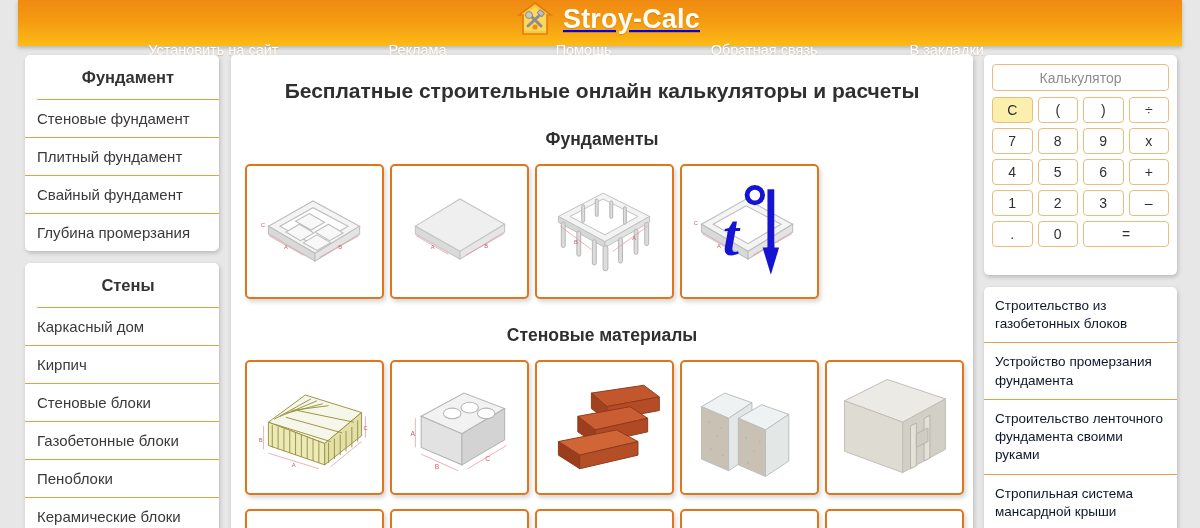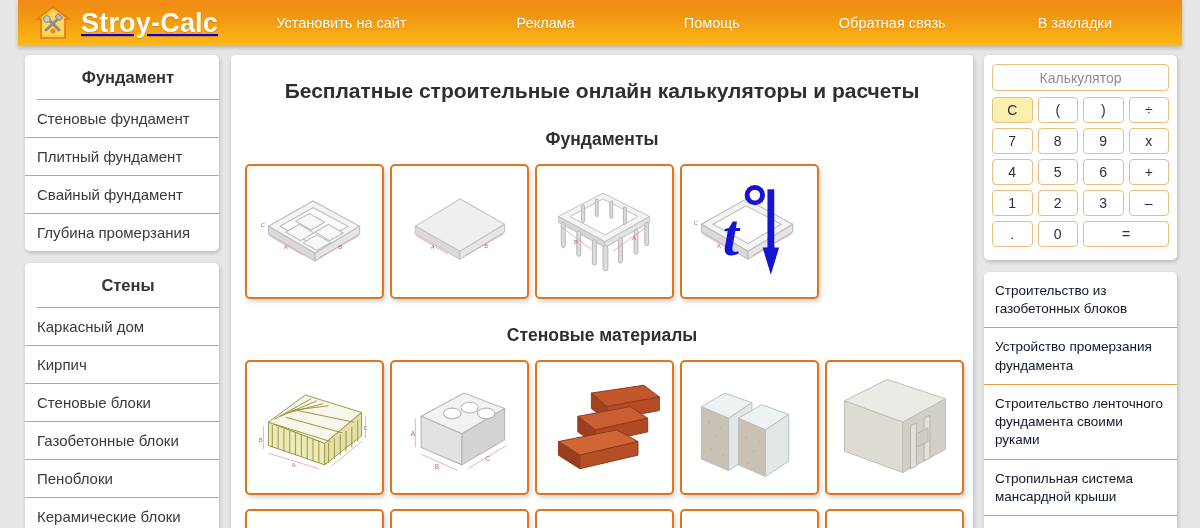--- a/index.html
+++ b/index.html
@@ -8,21 +8,21 @@
     background: #e7e7e7;
     font-family: "Liberation Sans", sans-serif;
     overflow: hidden;
   }
 
   
   .header {
     position: absolute; left: 18px; top: 0; width: 1164px; height: 46px;
     background: linear-gradient(to bottom, #ef8a12 0%, #f49a12 45%, #fcbb16 100%);
     box-shadow: 0 2px 4px rgba(0,0,0,.22);
-    display: flex; align-items: center;
+    display: flex; align-items: center; flex-direction: column;
   }
   .brand { display: flex; align-items: center; margin-left: 16px; }
   .logo-icon { width: 38px; height: 38px; position: relative; flex: none; }
   .brand-title {
     color: #fffdf5; font-size: 27px; font-weight: bold; margin-left: 9px;
     letter-spacing: .2px; text-shadow: 0 1px 1px rgba(160,80,0,.35);
   }
   .nav { display: flex; flex: 1; justify-content: flex-end; align-items: center; }
   .nav-item {
     color: #ffffff; font-size: 14.5px; text-decoration: none;
@@ -69,21 +69,21 @@
   .card {
     width: 139px; height: 135px; border: 2px solid #e0761c; border-radius: 5px;
     background: #fff; margin-right: 6px; position: relative; overflow: hidden;
     box-shadow: 2px 3px 4px rgba(0,0,0,.16);
   }
   .card svg { display: block; width: 100%; height: 100%; }
 
   
   .right-col { position: absolute; left: 984px; top: 55px; width: 193px; }
   .calc-panel {
-    background: #fff; border-radius: 5px; padding: 9px 8px 13px;
+    background: #fff; border-radius: 5px; padding: 9px 8px 28px;
     box-shadow: 1px 2px 4px rgba(0,0,0,.20); margin-bottom: 12px;
   }
   .calc-display {
     height: 27px; border: 1px solid #e8bd7d; border-radius: 4px;
     background: #fff; color: #8d8d8d; font-size: 14px;
     display: flex; align-items: center; justify-content: center;
     margin-bottom: 6px;
   }
   .calc-grid { display: grid; grid-template-columns: repeat(4, 1fr); gap: 5px; }
   .calc-key {

